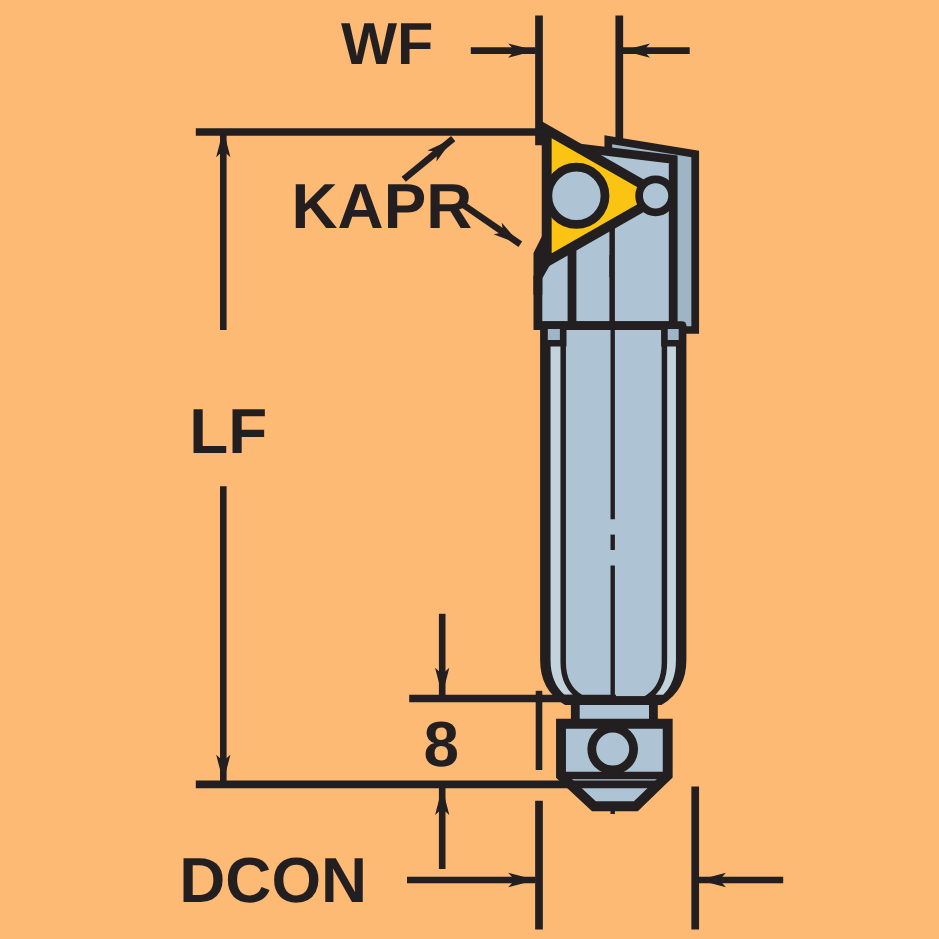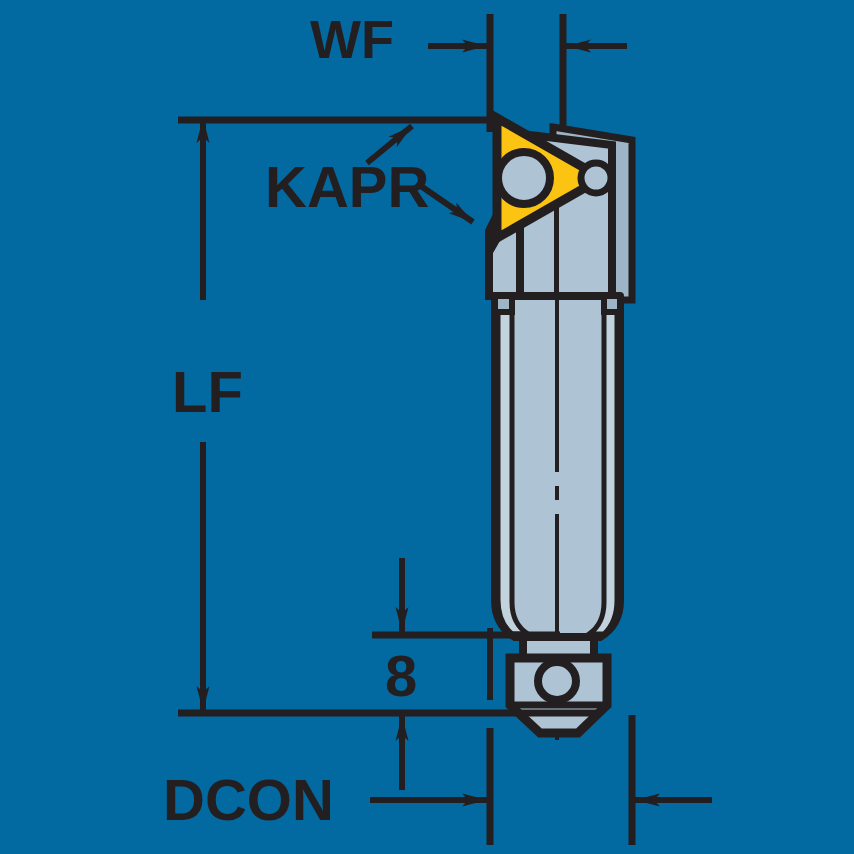--- a/index.html
+++ b/index.html
@@ -8,21 +8,21 @@
     padding: 0;
     background: #ffffff;
   }
   body {
     font-family: "Liberation Sans", sans-serif;
   }
   #drawing-root {
     position: relative;
     width: 854px;
     height: 854px;
-    background: #0369a1;
+    background: #fdba74;
     overflow: hidden;
   }
   #drawing-svg {
     display: block;
     width: 854px;
     height: 854px;
   }
   .dim-label {
     font-family: "Liberation Sans", sans-serif;
     font-weight: bold;

